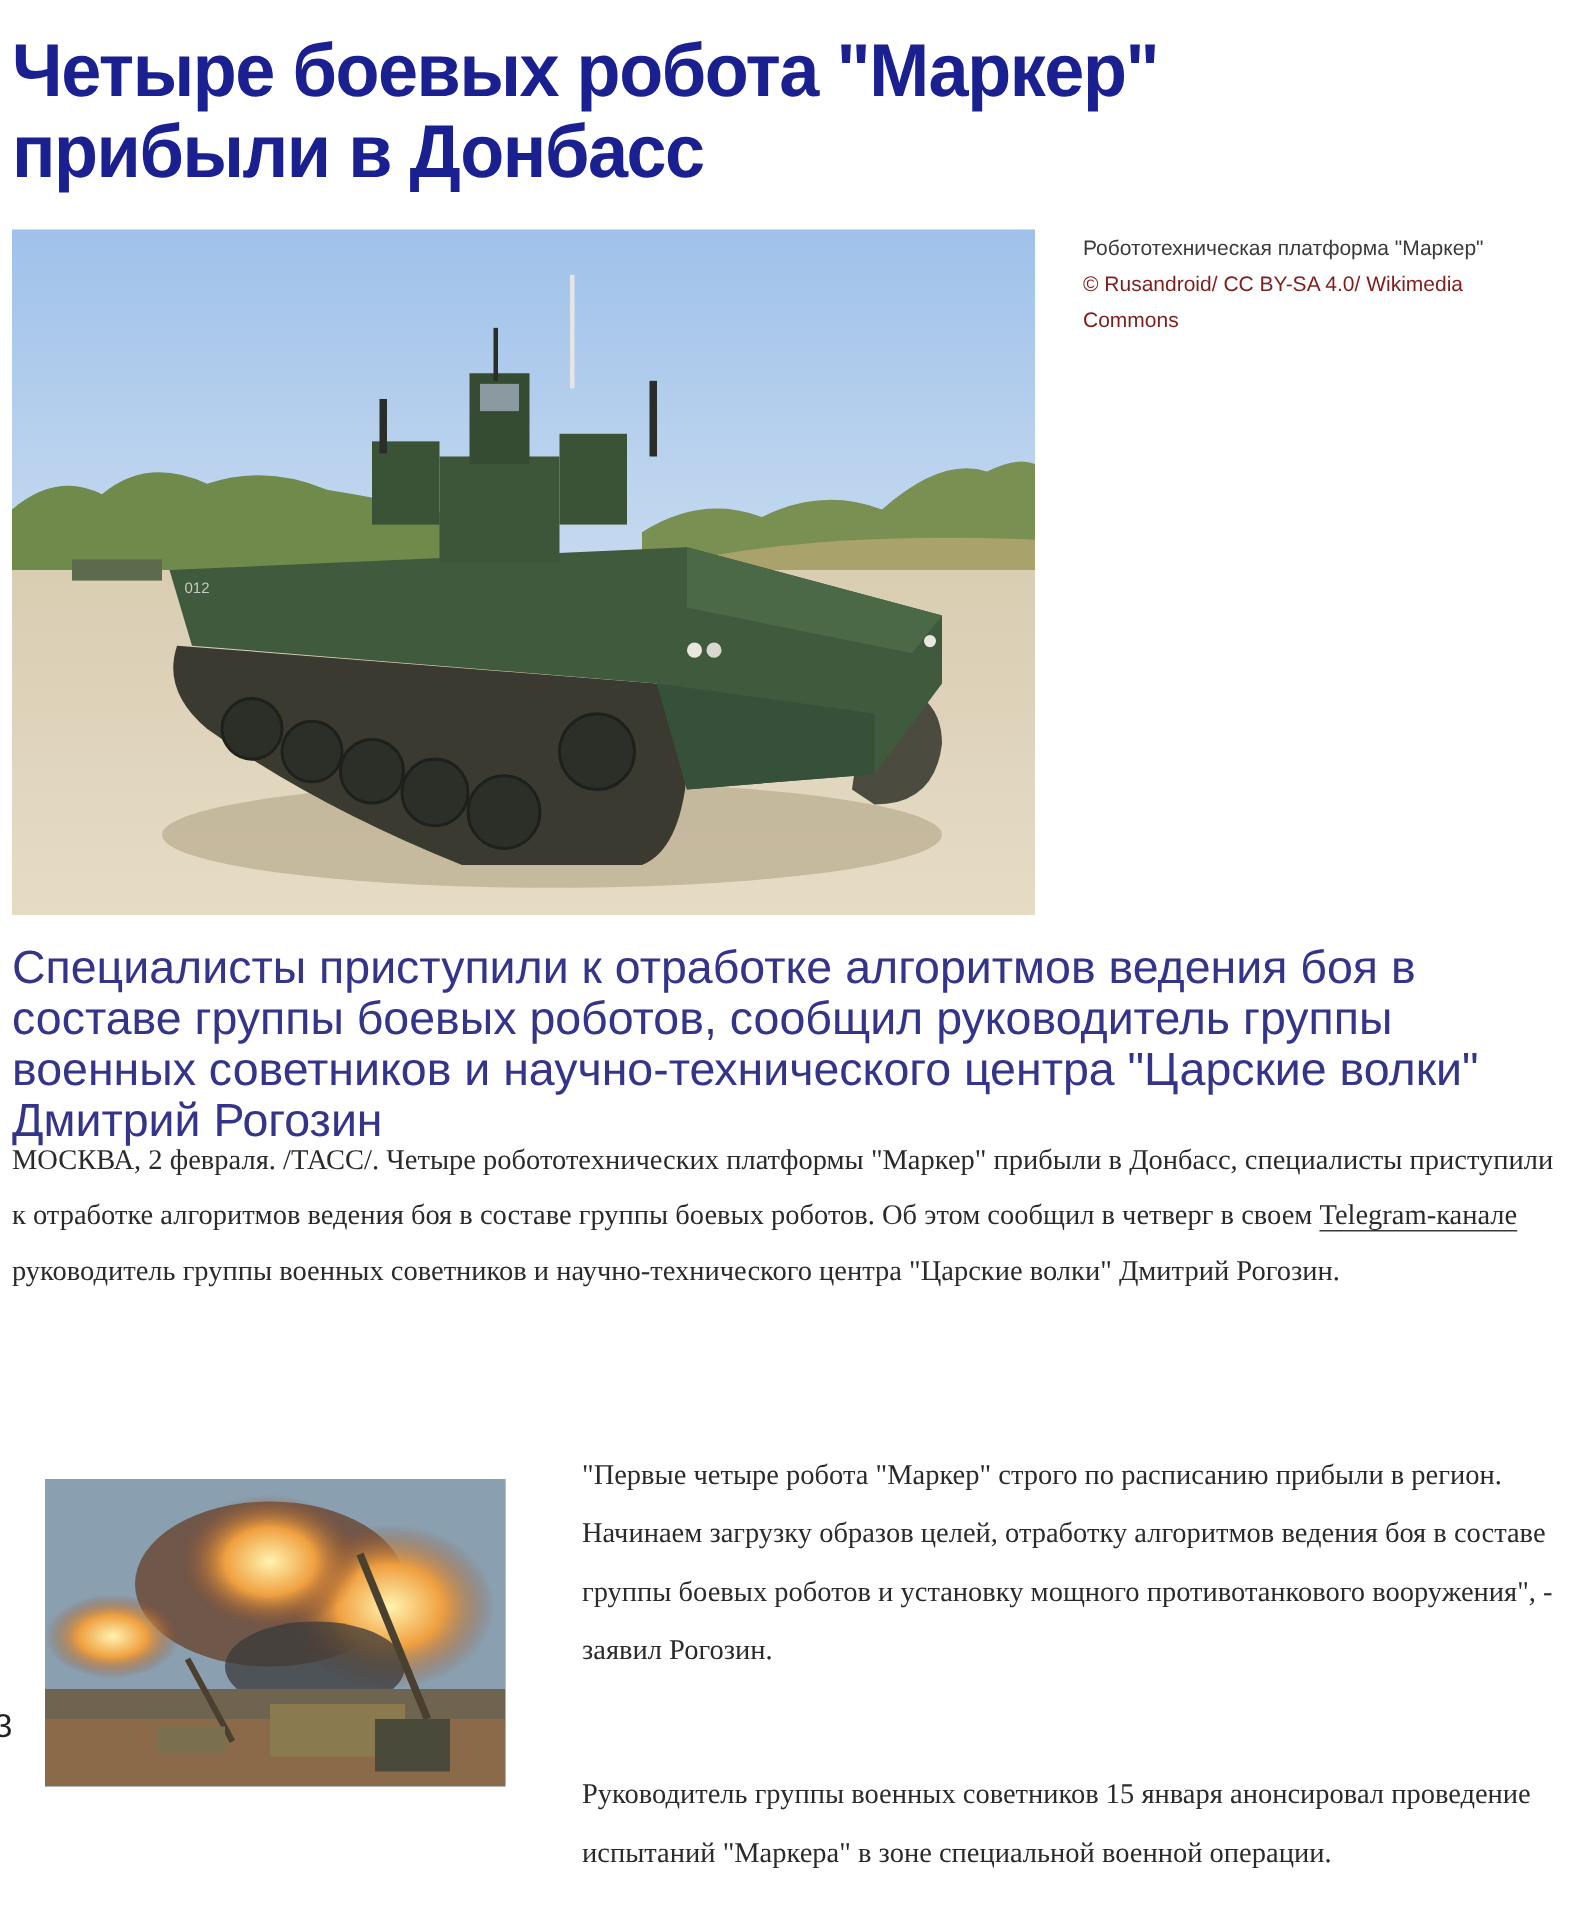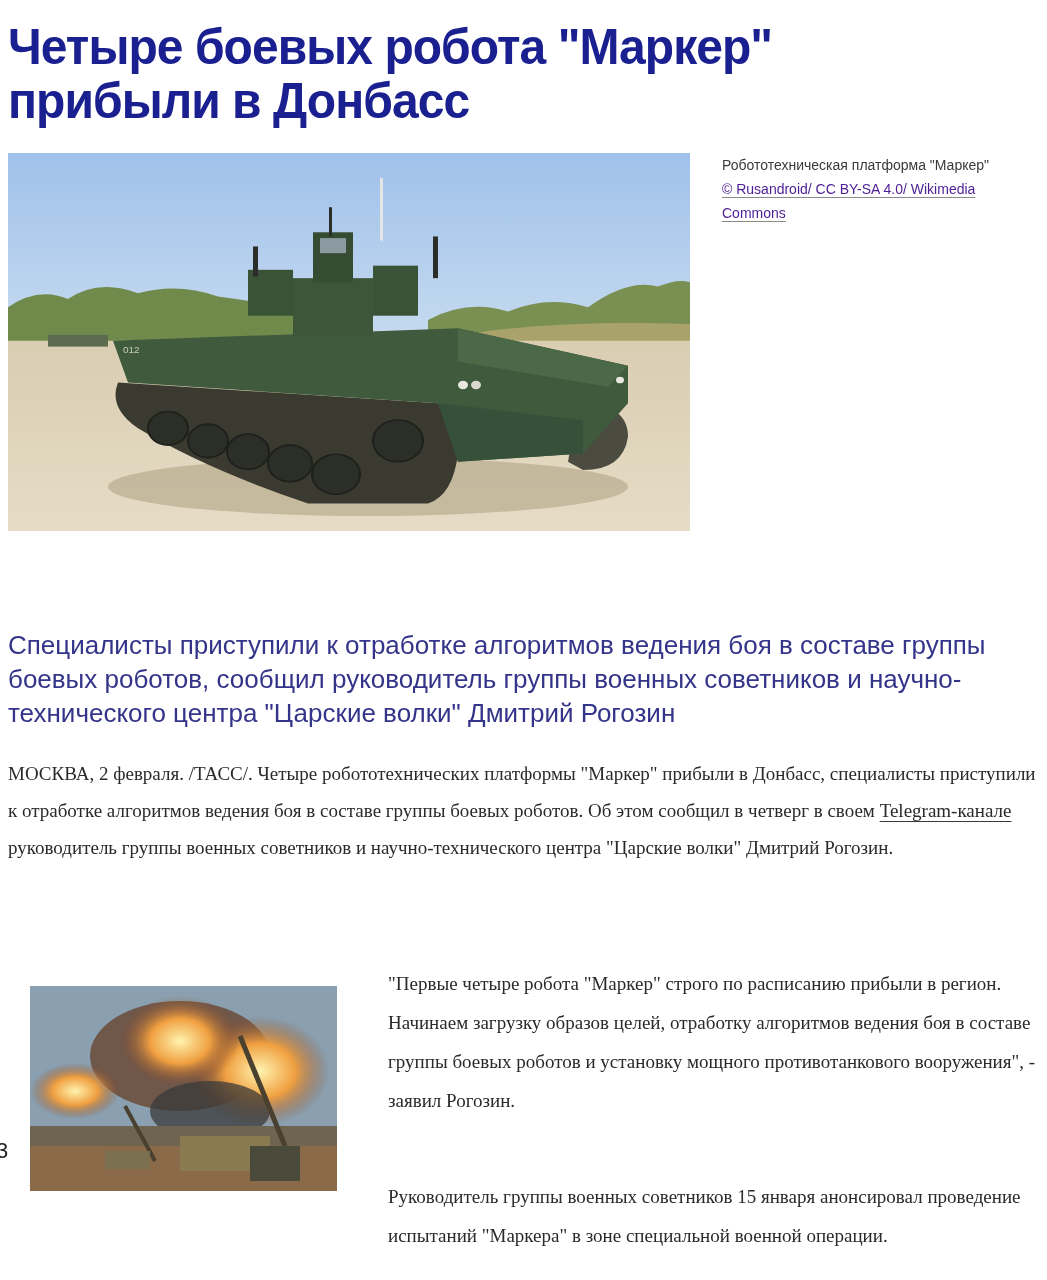--- a/index.html
+++ b/index.html
@@ -24,52 +24,51 @@
       letter-spacing: -1px;
       transform: scaleX(0.96);
       transform-origin: left top;
     }
 
     .hero-figure {
       position: absolute;
       left: 8px;
       top: 153px;
       width: 682px;
-      height: 378px;
+      height: 457px;
       overflow: hidden;
       background: #a8c6e8;
       text-align: right;
     }
     .hero-figure svg { display: block; width: 100%; height: 100%; }
 
     .hero-caption {
       position: absolute;
       left: 722px;
       top: 153px;
       width: 300px;
       font-family: "Liberation Sans", sans-serif;
       font-size: 14px;
       line-height: 24px;
       color: #3a3a3a;
     }
     .hero-caption .credit {
-      color: #4c1d95;
-      text-decoration: underline;
+      color: #7f1d1d;
       text-decoration-color: #8a8a8a;
       text-underline-offset: 3px;
       display: inline;
     }
 
     .lead {
       position: absolute;
       left: 8px;
       top: 628px;
       width: 1030px;
       font-family: "Liberation Sans", sans-serif;
-      font-size: 26px;
+      font-size: 31px;
       line-height: 34px;
       color: #34348a;
     }
 
     .body-text {
       font-family: "Liberation Serif", serif;
       font-size: 19px;
       line-height: 37px;
       color: #2a2a2a;
     }

